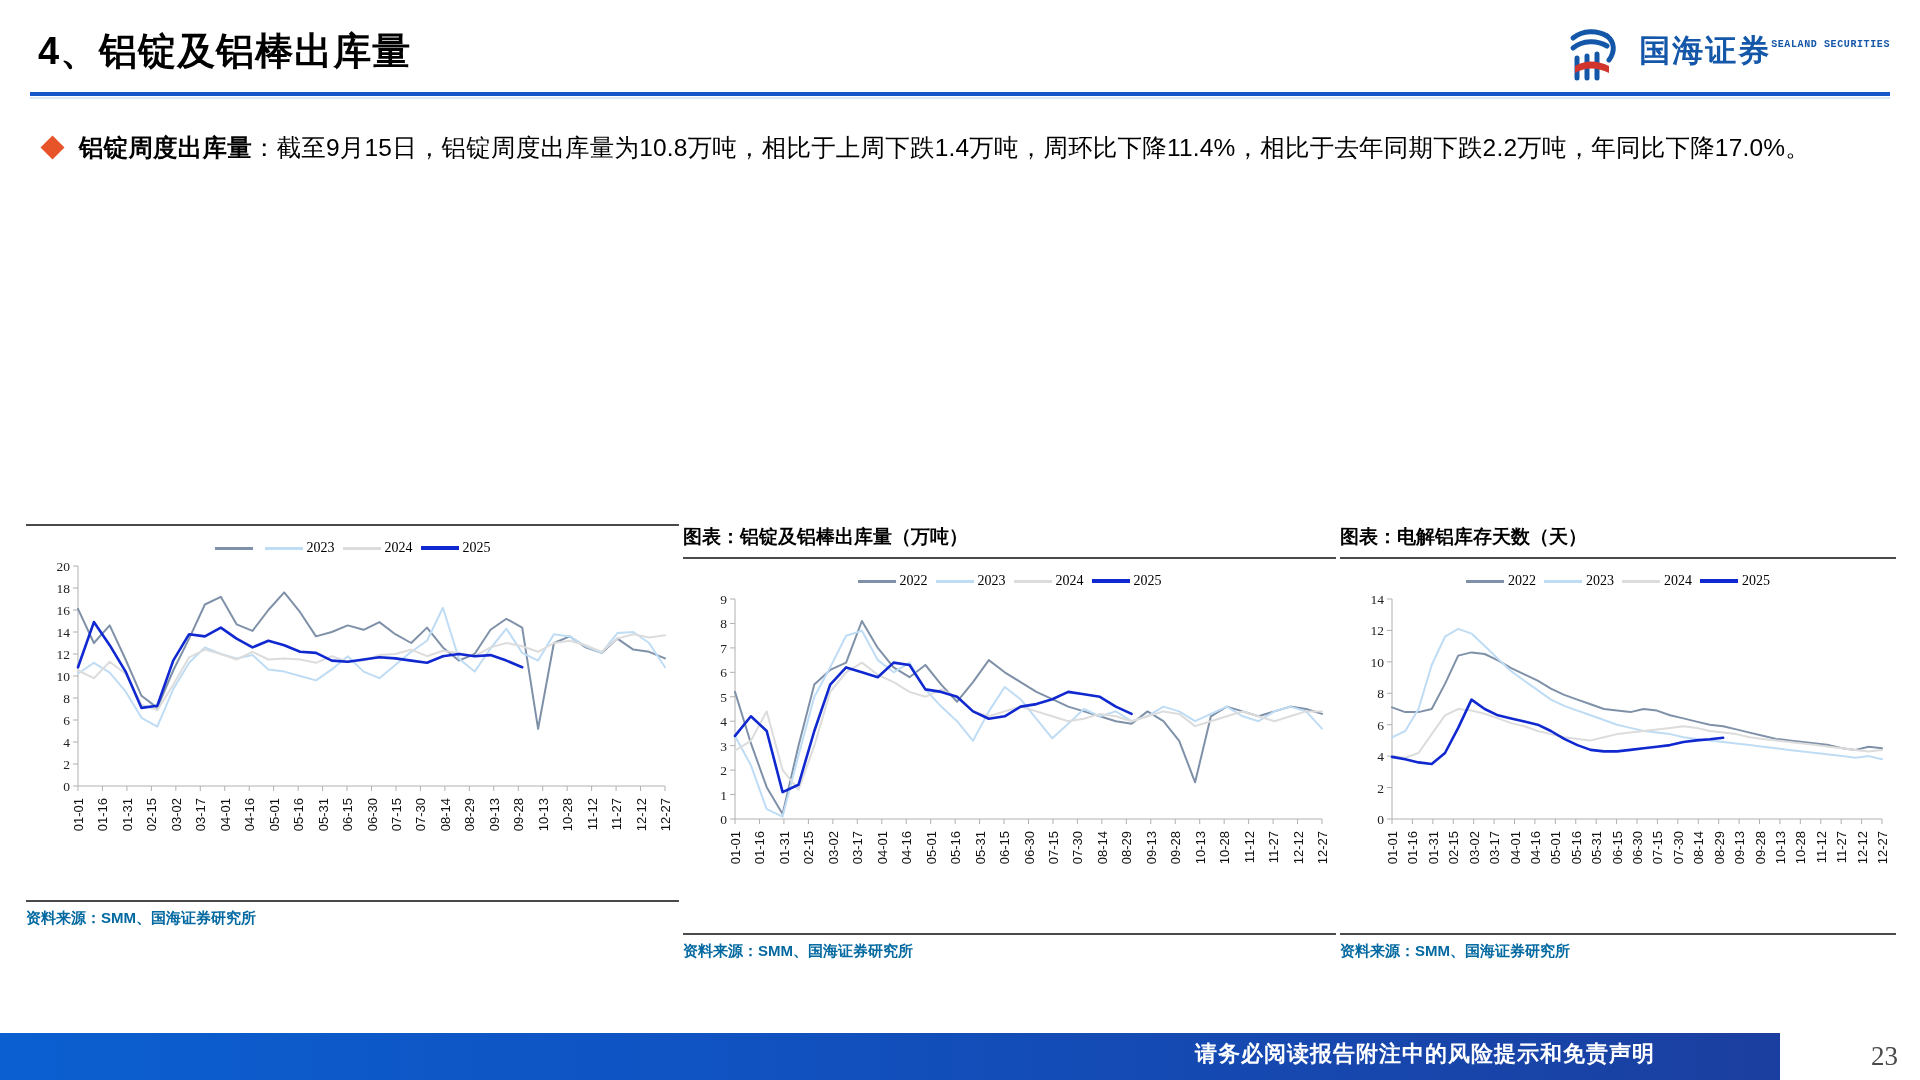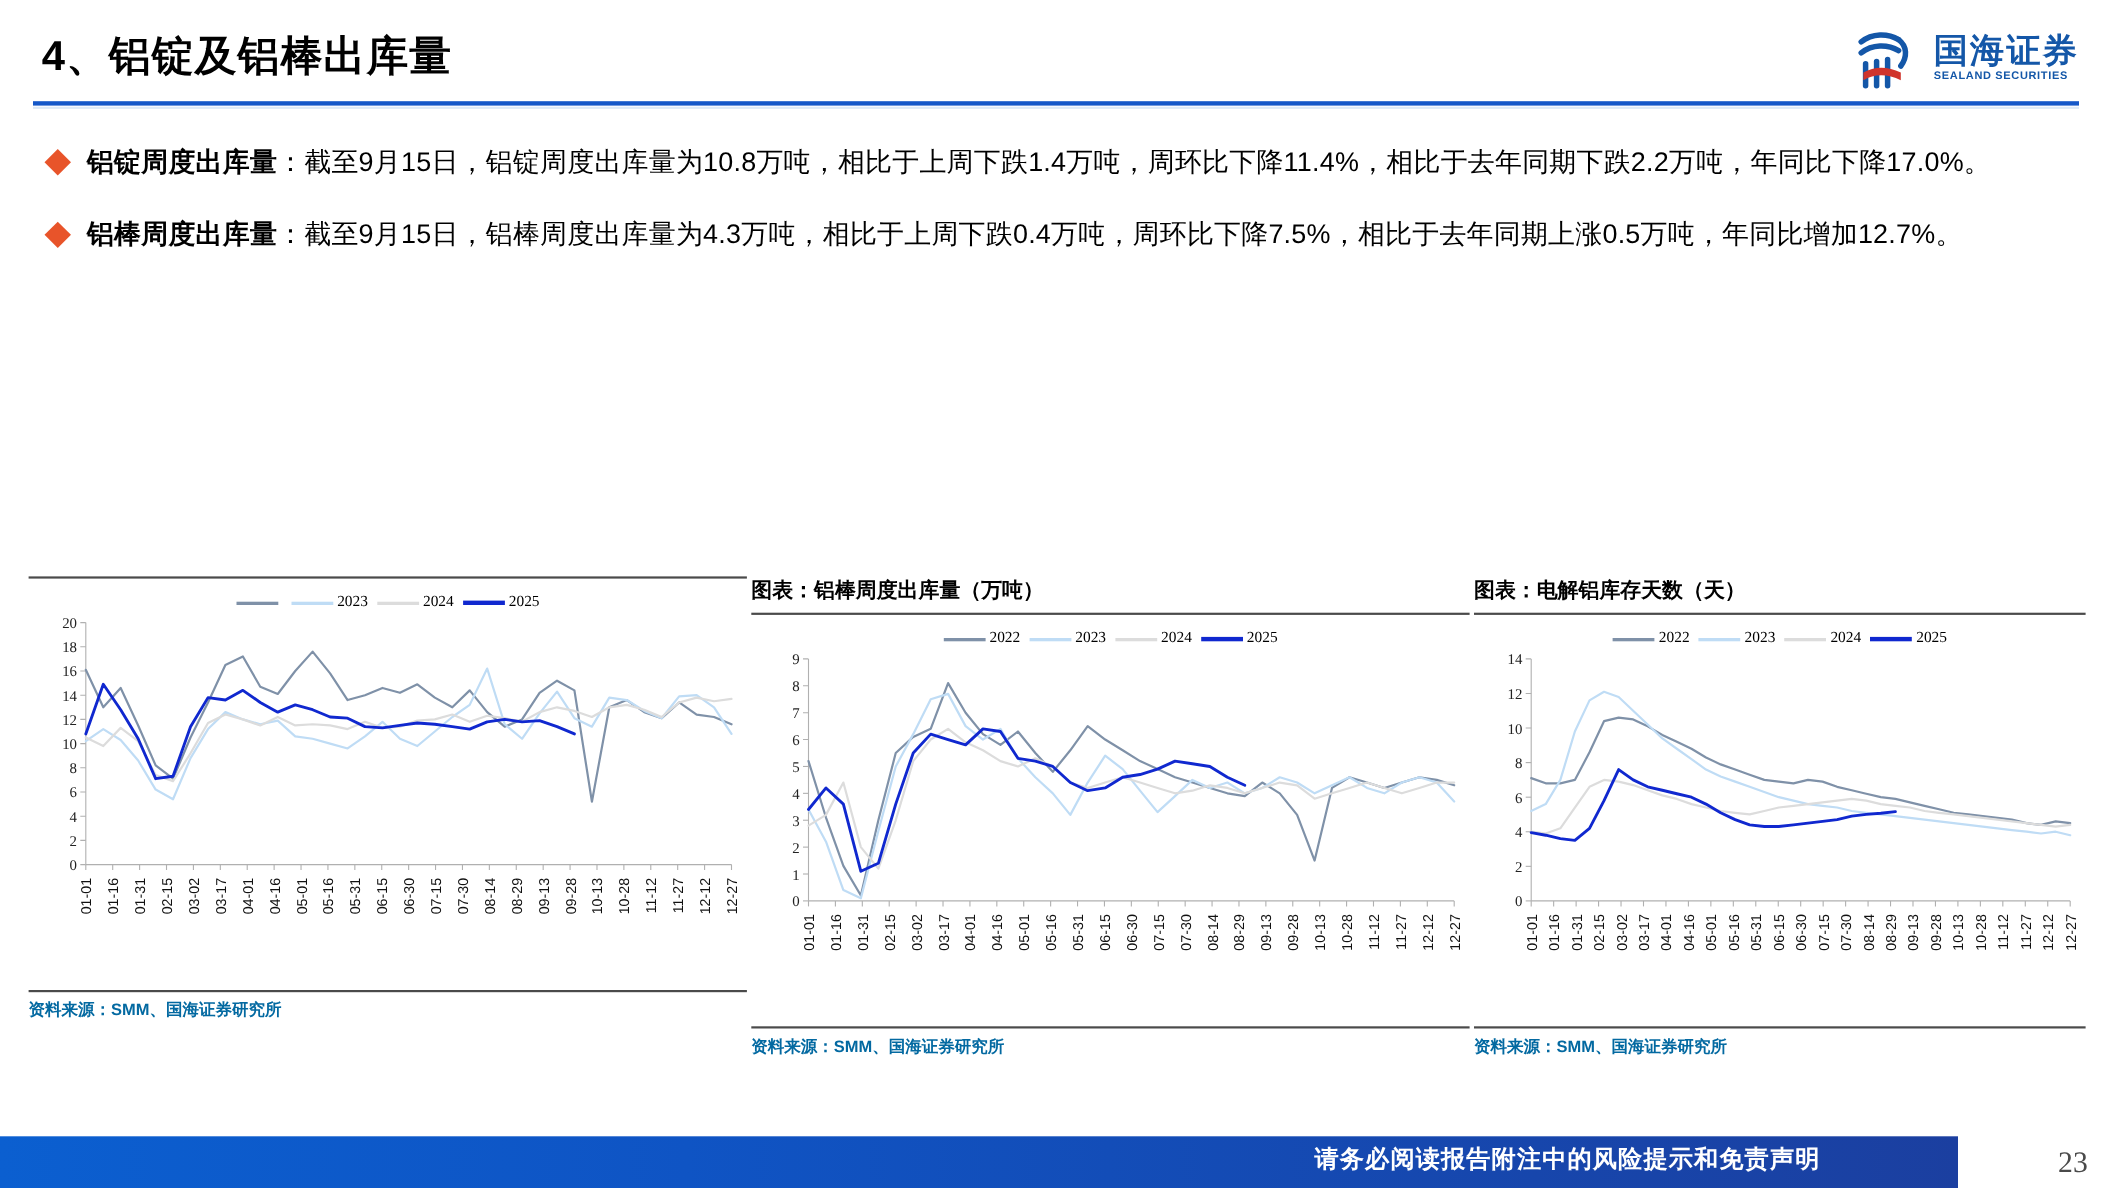--- a/index.html
+++ b/index.html
@@ -13,21 +13,21 @@
   .page-title{
     position:absolute;left:38px;top:26px;
     font-size:38px;font-weight:bold;letter-spacing:1px;color:#000;
     white-space:nowrap;
   }
   .logo{
     position:absolute;right:30px;top:22px;
     display:flex;align-items:center;gap:10px;
   }
   .logo-mark{width:62px;height:62px;}
-  .logo-text{display:flex;flex-direction:column;justify-content:flex-end;}
+  .logo-text{display:flex;flex-direction:row;justify-content:flex-end;font-family:Liberation Mono, monospace;}
   .logo-cn{
     font-size:31px;font-weight:bold;color:#1457a8;letter-spacing:2px;line-height:1.05;
   }
   .logo-en{
     font-size:10px;font-weight:bold;color:#1457a8;letter-spacing:0.6px;line-height:1.2;margin-top:2px;
   }
   .header-rule{
     position:absolute;left:30px;right:30px;top:92px;height:4px;background:#1457c8;
   }
   .header-rule2{
@@ -111,24 +111,20 @@
     <span class="logo-en">SEALAND SECURITIES</span>
   </span>
 </div>
 <div class="header-rule"></div>
 <div class="header-rule2"></div>
 
 <div class="bullets">
   <div class="bullet">
     <span class="diamond"></span>
     <span class="btext"><b>铝锭周度出库量</b><span>：截至9月15日，铝锭周度出库量为10.8万吨，相比于上周下跌1.4万吨，周环比下降11.4%，相比于去年同期下跌2.2万吨，年同比下降17.0%。</span></span>
-  </div>
-  <div class="bullet">
-    <span class="diamond"></span>
-    <span class="btext"><b>铝棒周度出库量</b><span>：截至9月15日，铝棒周度出库量为4.3万吨，相比于上周下跌0.4万吨，周环比下降7.5%，相比于去年同期上涨0.5万吨，年同比增加12.7%。</span></span>
   </div>
 </div>
 
 <div class="panel panel-1">
   <div class="panel-rule"></div>
   <div class="legend">
       <span class="legend-item">
         <span class="legend-swatch" style="background: rgb(127, 145, 168);"></span>
         <span class="legend-label"></span>
       </span>
@@ -225,21 +221,21 @@
         <path d="M 52.0 115.8 L 67.9 104.8 L 83.7 114.7 L 99.6 133.4 L 115.5 159.8 L 131.3 168.6 L 147.2 131.2 L 163.1 104.8 L 178.9 89.4 L 194.8 96.0 L 210.6 100.4 L 226.5 97.1 L 242.4 111.4 L 258.2 113.6 L 274.1 118.0 L 290.0 122.4 L 305.8 111.4 L 321.7 98.2 L 337.6 113.6 L 353.4 120.2 L 369.3 107.0 L 385.2 93.8 L 401.0 82.8 L 416.9 49.8 L 432.8 100.4 L 448.6 113.6 L 464.5 90.5 L 480.4 70.7 L 496.2 94.9 L 512.1 102.6 L 527.9 76.2 L 543.8 78.4 L 559.7 88.3 L 575.5 94.9 L 591.4 75.1 L 607.3 74.0 L 623.1 85.0 L 639.0 109.2" fill="none" stroke="#bfdcf5" stroke-width="2" stroke-linejoin="round" stroke-linecap="round"></path>
         <path d="M 52.0 112.5 L 67.9 120.2 L 83.7 103.7 L 99.6 115.8 L 115.5 146.6 L 131.3 152.1 L 147.2 126.8 L 163.1 99.3 L 178.9 91.6 L 194.8 96.0 L 210.6 101.5 L 226.5 93.8 L 242.4 101.5 L 258.2 100.4 L 274.1 101.5 L 290.0 104.8 L 305.8 98.2 L 321.7 103.7 L 337.6 102.6 L 353.4 97.1 L 369.3 96.0 L 385.2 91.6 L 401.0 98.2 L 416.9 92.7 L 432.8 94.9 L 448.6 98.2 L 464.5 89.4 L 480.4 85.0 L 496.2 88.3 L 512.1 93.8 L 527.9 85.0 L 543.8 82.8 L 559.7 87.2 L 575.5 93.8 L 591.4 80.6 L 607.3 76.2 L 623.1 79.5 L 639.0 77.3" fill="none" stroke="#dcdcdc" stroke-width="2" stroke-linejoin="round" stroke-linecap="round"></path>
         <path d="M 52.0 109.2 L 67.9 64.1 L 83.7 87.2 L 99.6 113.6 L 115.5 149.9 L 131.3 147.7 L 147.2 102.6 L 163.1 76.2 L 178.9 78.4 L 194.8 69.6 L 210.6 80.6 L 226.5 89.4 L 242.4 82.8 L 258.2 87.2 L 274.1 93.8 L 290.0 94.9 L 305.8 102.6 L 321.7 103.7 L 337.6 101.5 L 353.4 99.3 L 369.3 100.4 L 385.2 102.6 L 401.0 104.8 L 416.9 98.2 L 432.8 96.0 L 448.6 98.2 L 464.5 97.1 L 480.4 102.6 L 496.2 109.2" fill="none" stroke="#1028cf" stroke-width="2.6" stroke-linejoin="round" stroke-linecap="round"></path>
       </svg>
     </div>
   <div class="panel-foot-rule"></div>
   <div class="panel-source">资料来源：SMM、国海证券研究所</div>
 </div>
 
 <div class="panel panel-2">
-  <div class="panel-title">图表：铝棒周度出库量（万吨）</div>
+  <div class="panel-title">图表：铝锭及铝棒出库量（万吨）</div>
   <div class="panel-rule"></div>
   <div class="legend">
       <span class="legend-item">
         <span class="legend-swatch" style="background: rgb(127, 145, 168);"></span>
         <span class="legend-label">2022</span>
       </span>
       <span class="legend-item">
         <span class="legend-swatch" style="background: rgb(191, 220, 245);"></span>
         <span class="legend-label">2023</span>
       </span>

